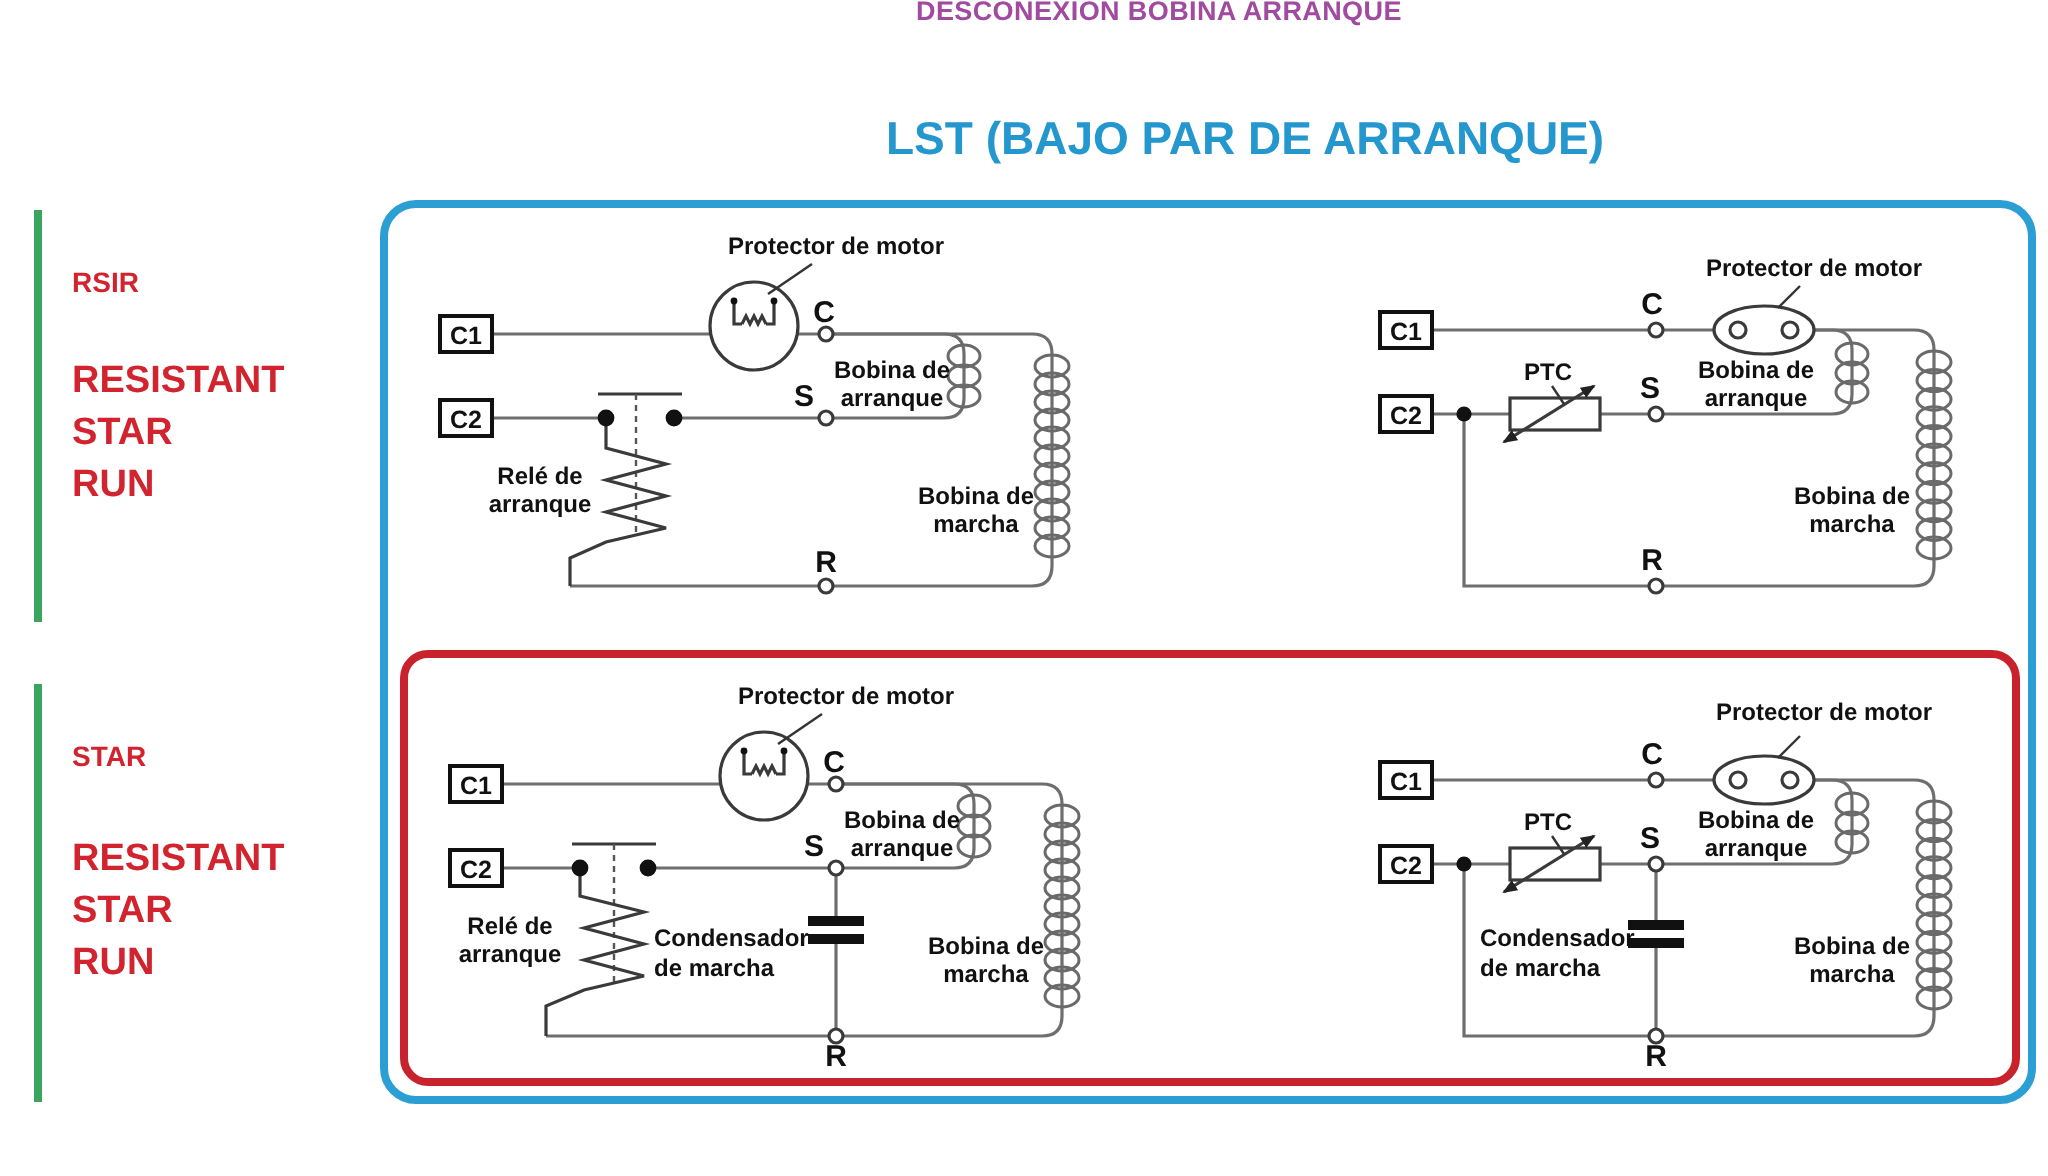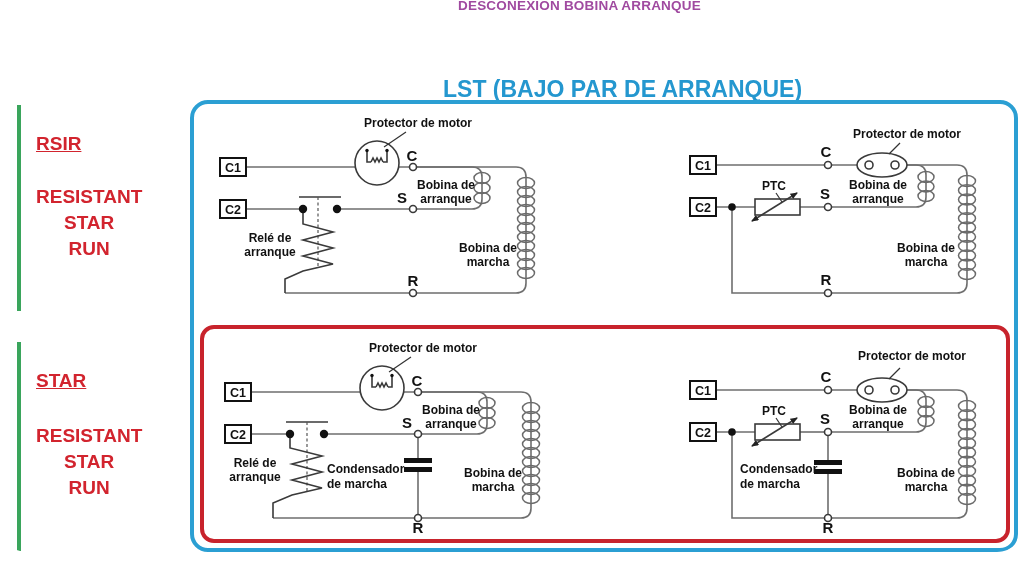--- a/index.html
+++ b/index.html
@@ -1,30 +1,30 @@
 <!DOCTYPE html>
 <html><head>
 <meta charset="utf-8">
 <style>
   html,body{margin:0;padding:0;background:#fff;}
   .page{position:relative;width:1024px;height:552px;background:#fff;overflow:hidden;
-        font-family:"Liberation Sans",sans-serif;border-radius:27px;}
+        font-family:"Liberation Sans",sans-serif;}
   .title-top{position:absolute;left:458px;top:-2px;color:#a04aa0;font-size:13.5px;
              font-weight:bold;letter-spacing:.2px;white-space:nowrap;}
   .title-main{position:absolute;left:443px;top:56px;color:#2497cf;font-size:23px;
-              font-weight:bold;white-space:nowrap;margin-top:20px;}
+              font-weight:bold;white-space:nowrap;}
   .frame{position:absolute;box-sizing:border-box;background:transparent;}
   .frame-blue{left:190px;top:100px;width:828px;height:452px;border:4px solid #2b9fd3;border-radius:18px;}
   .frame-red{left:200px;top:325px;width:810px;height:218px;border:4px solid #c8232c;border-radius:14px;}
   .green-bar{position:absolute;left:17px;width:4px;background:#3aa55c;}
   .bar-1{top:105px;height:206px;}
   .bar-2{top:342px;height:209px;}
   .section-label{position:absolute;color:#d2242e;font-weight:bold;}
-  .acronym{font-size:19px;text-decoration:underline;}
-  .expansion{font-size:19px;line-height:26px;text-align:center;}
+  .acronym{font-size:14px;}
+  .expansion{font-size:19px;line-height:26px;}
   .label-rsir{left:36px;top:133px;}
   .label-rscr{left:36px;top:370px;}
   .label-rsir .expansion{margin-top:29px;}
   .label-rscr .expansion{margin-top:31px;}
   .footer{position:absolute;left:0;top:557px;width:1024px;height:31px;background:#eedada;text-align:center;}
   .copyright{position:absolute;left:744px;top:11px;color:#e6333d;font-size:10.5px;font-weight:bold;white-space:nowrap;}
   .site{position:absolute;left:872px;top:5px;color:#c4c3c3;font-size:19px;letter-spacing:1px;white-space:nowrap;}
   svg.circuit{position:absolute;overflow:visible;}
   svg text{fill:#111;font-weight:bold;font-family:"Liberation Sans",sans-serif;}
   .lbl{font-size:12px;}

